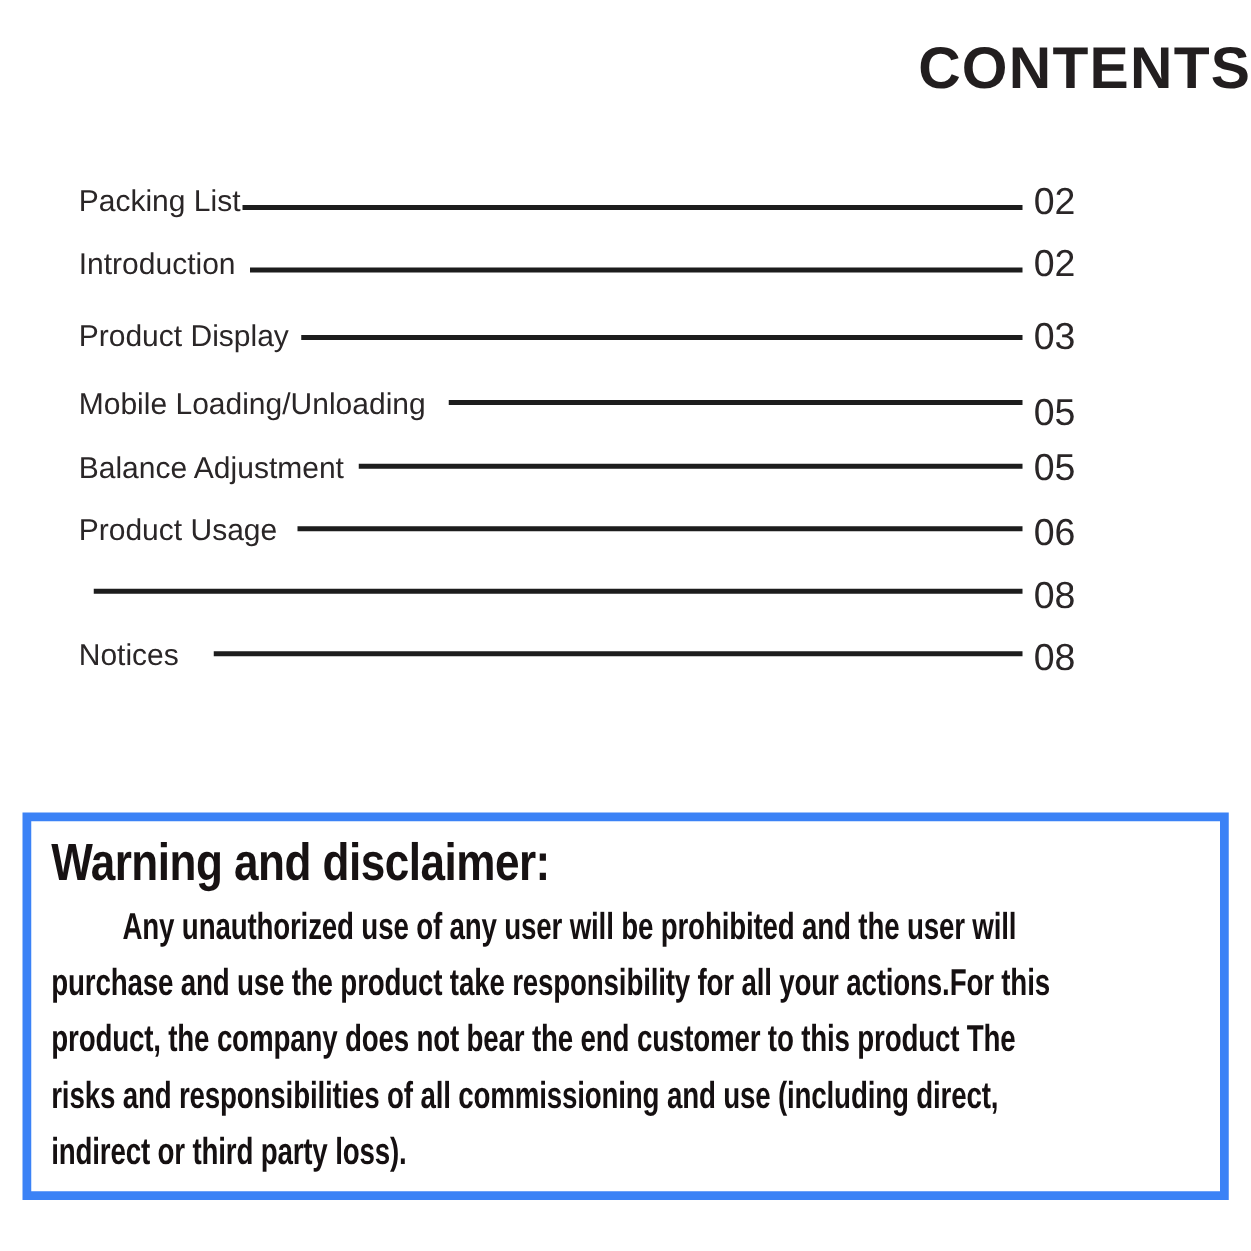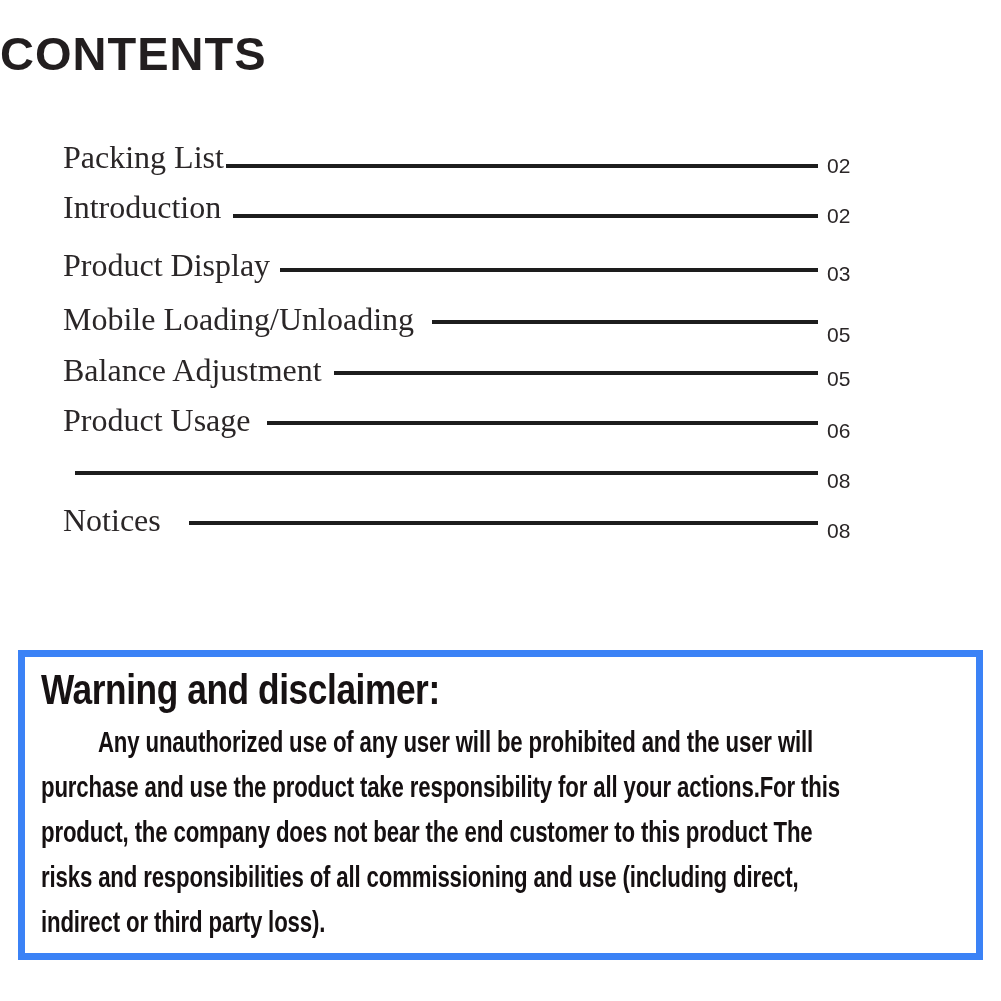--- a/index.html
+++ b/index.html
@@ -15,54 +15,53 @@
     background: #ffffff;
     overflow: hidden;
   }
 
   
   .title {
     position: absolute;
     top: 26px;
     left: 0;
     width: 100%;
-    text-align: left;
+    text-align: right;
     font-size: 47px;
     font-weight: bold;
     letter-spacing: 1px;
     color: #221e1f;
     margin: 0;
   }
 
   
   .toc {
     position: absolute;
     left: 63px;
     top: 125px;
     right: 126px;
   }
   .toc-row {
     display: flex;
     align-items: flex-end;
     height: 50px;
   }
   .toc-row .label {
-    font-size: 32px;
+    font-size: 24px;
     line-height: 1.1;
     color: #2a2627;
     white-space: nowrap;
-    font-family: Liberation Serif, serif;
   }
   .toc-row .leader {
     flex: 1;
     border-bottom: 4px solid #1d1d1d;
     margin-right: 9px;
   }
   .toc-row .page-num {
-    font-size: 21px;
+    font-size: 30px;
     line-height: 1.05;
     color: #2a2627;
     width: 48px;
     transform: translateY(2px);
   }
   
   .r3 { margin-top: 8px; justify-content: space-between; }
   .r4 { margin-top: 4px; }
   .r5 { margin-top: 1px; }
   .r1 .leader { margin-left: 2px;  margin-bottom: 7px; }

